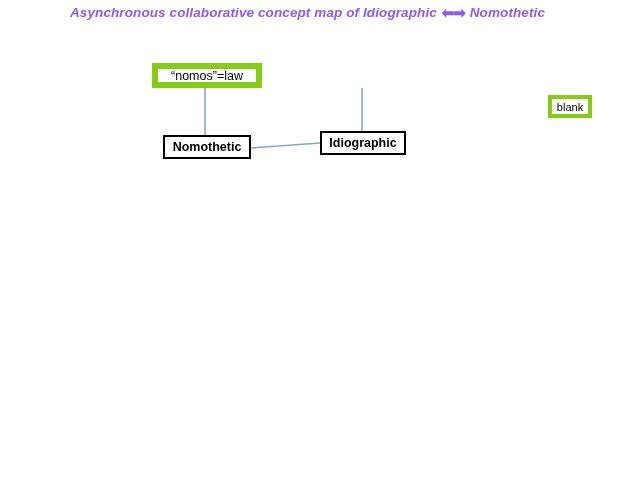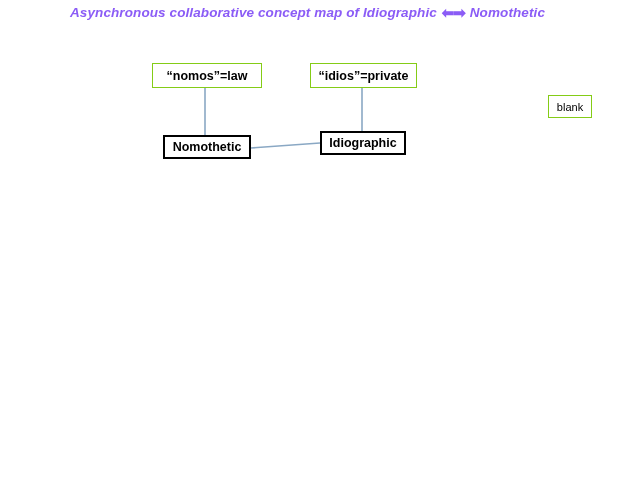--- a/index.html
+++ b/index.html
@@ -65,31 +65,31 @@
     box-sizing: border-box;
     background: #ffffff;
     display: flex;
     align-items: center;
     justify-content: center;
     text-align: center;
     color: #000;
     white-space: nowrap;
   }
   .node.thin {
-    border: 1px solid #84cc16;
+    border: 6px solid #84cc16;
     font-size: 12.5px;
-    font-weight: bold;
+    font-weight: normal;
   }
   .node.thick {
     border: 2px solid #000000;
     font-size: 12.5px;
     font-weight: bold;
   }
   .node.tiny {
-    border: 1px solid #84cc16;
+    border: 4px solid #84cc16;
     font-size: 11px;
     font-weight: normal;
   }
 
   #node-nomos     { left: 152px; top: 63px;  width: 110px; height: 25px; }
   #node-idios     { left: 310px; top: 63px;  width: 107px; height: 25px; }
   #node-nomothetic{ left: 163px; top: 135px; width: 88px;  height: 24px; }
   #node-idiographic{left: 320px; top: 131px; width: 86px;  height: 24px; }
   #node-blank     { left: 548px; top: 95px;  width: 44px;  height: 23px; }
 </style>
@@ -107,23 +107,20 @@
   <svg id="links" width="638" height="479" viewBox="0 0 638 479" xmlns="http://www.w3.org/2000/svg">
     <line x1="205" y1="88" x2="205" y2="135" stroke="#8aa8c4" stroke-width="1.6"></line>
     <line x1="362" y1="88" x2="362" y2="131" stroke="#8aa8c4" stroke-width="1.6"></line>
     <line x1="251" y1="148" x2="320" y2="143" stroke="#8aa8c4" stroke-width="1.6"></line>
   </svg>
 
   <div id="node-nomos" class="node thin">
     <span>“nomos”=law</span>
   </div>
 
-  <div id="node-idios" class="node thin">
-    <span>“idios”=private</span>
-  </div>
 
   <div id="node-nomothetic" class="node thick">
     <span>Nomothetic</span>
   </div>
 
   <div id="node-idiographic" class="node thick">
     <span>Idiographic</span>
   </div>
 
   <div id="node-blank" class="node tiny">

